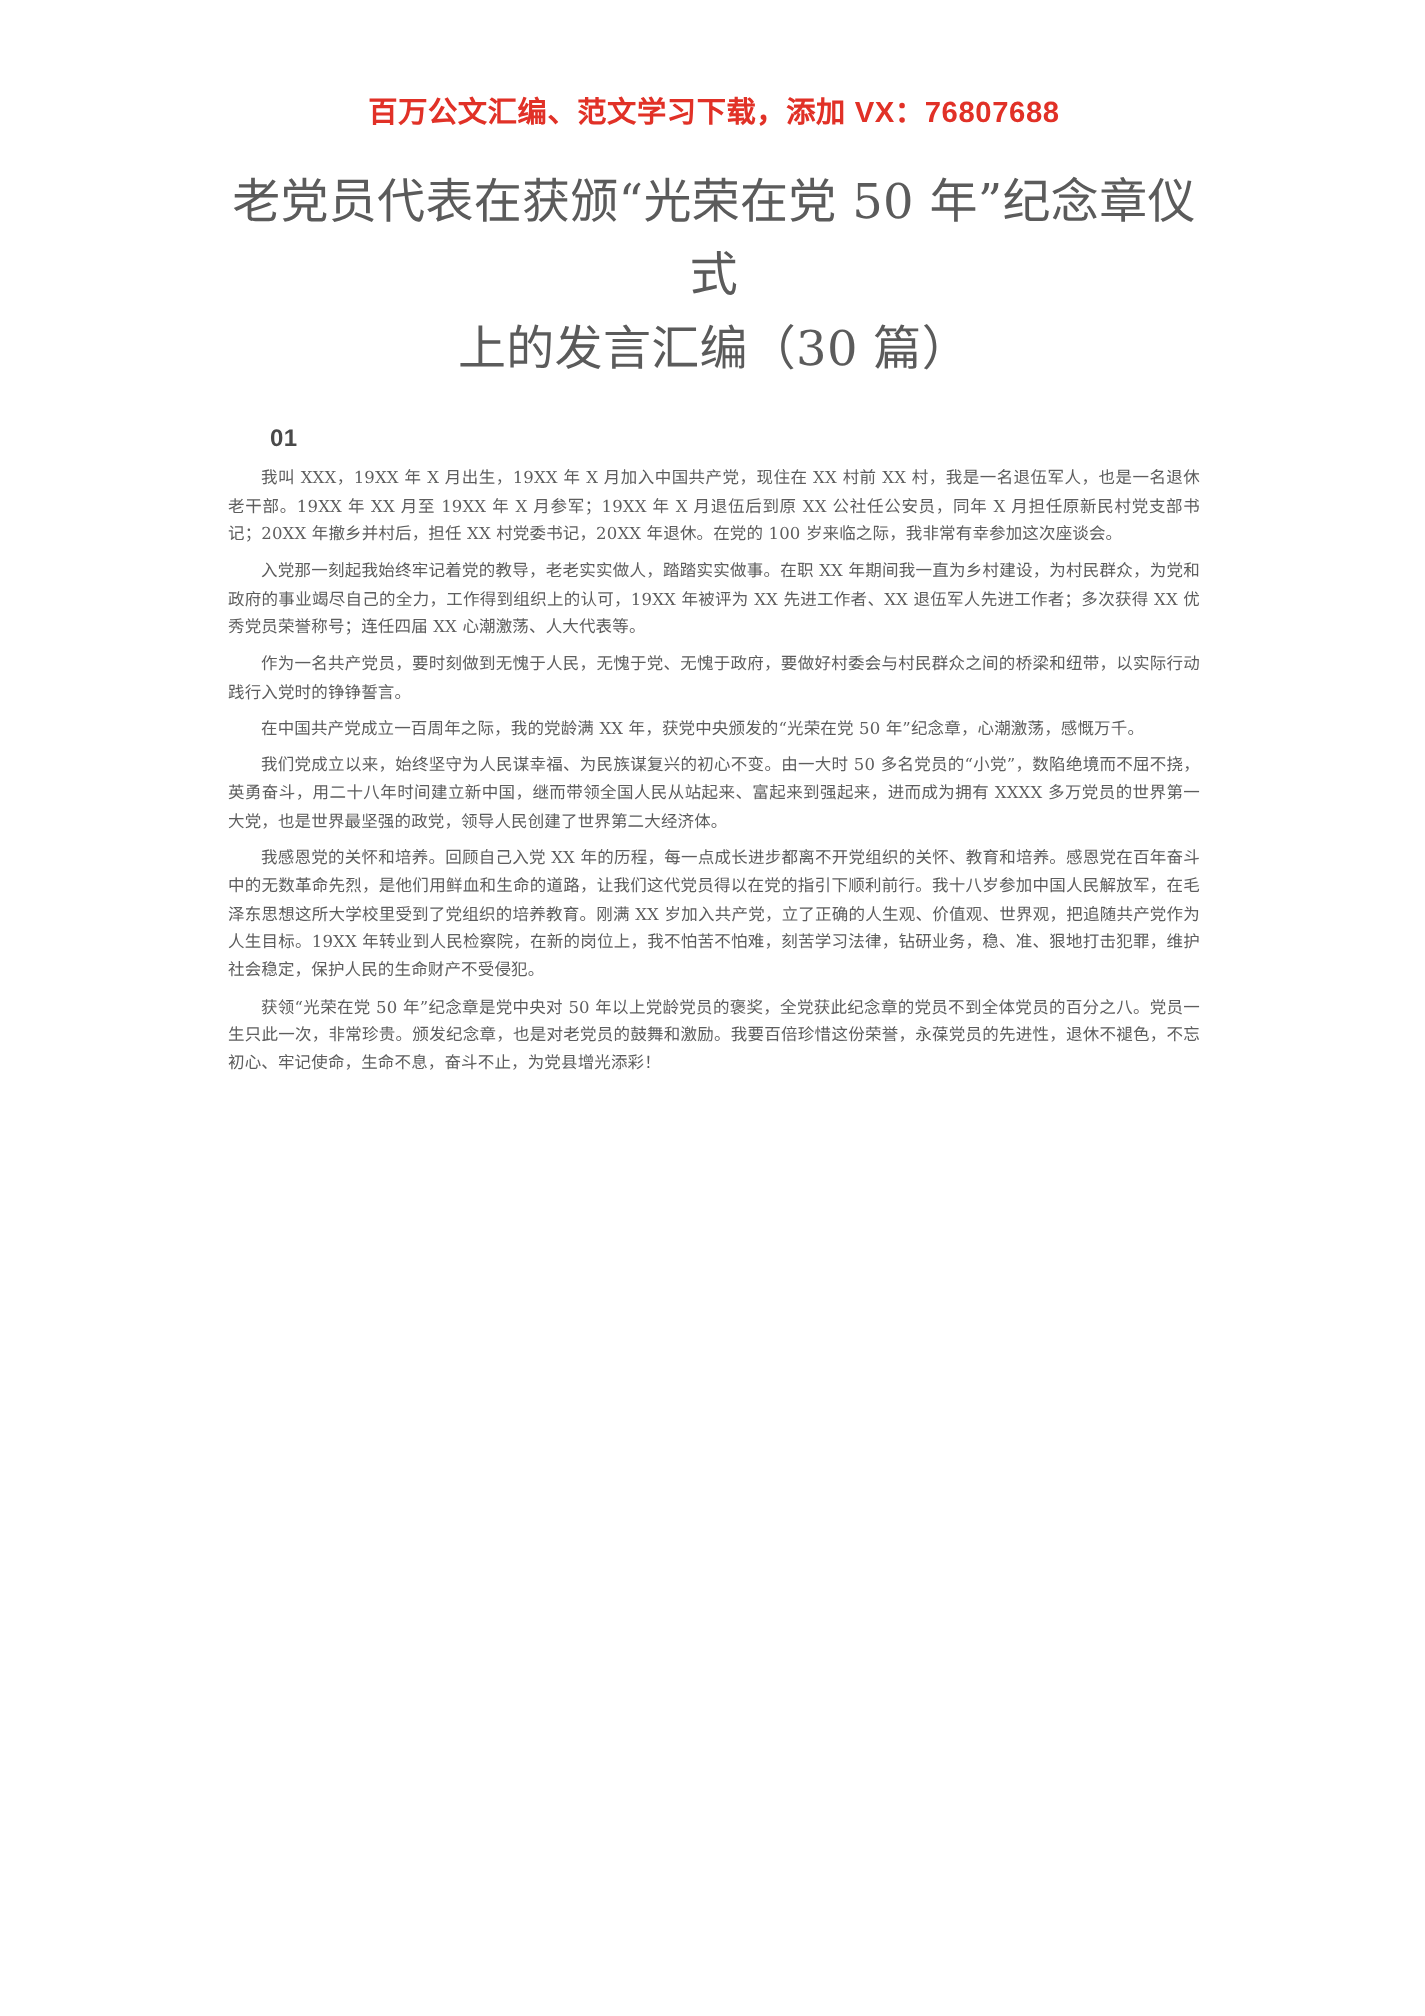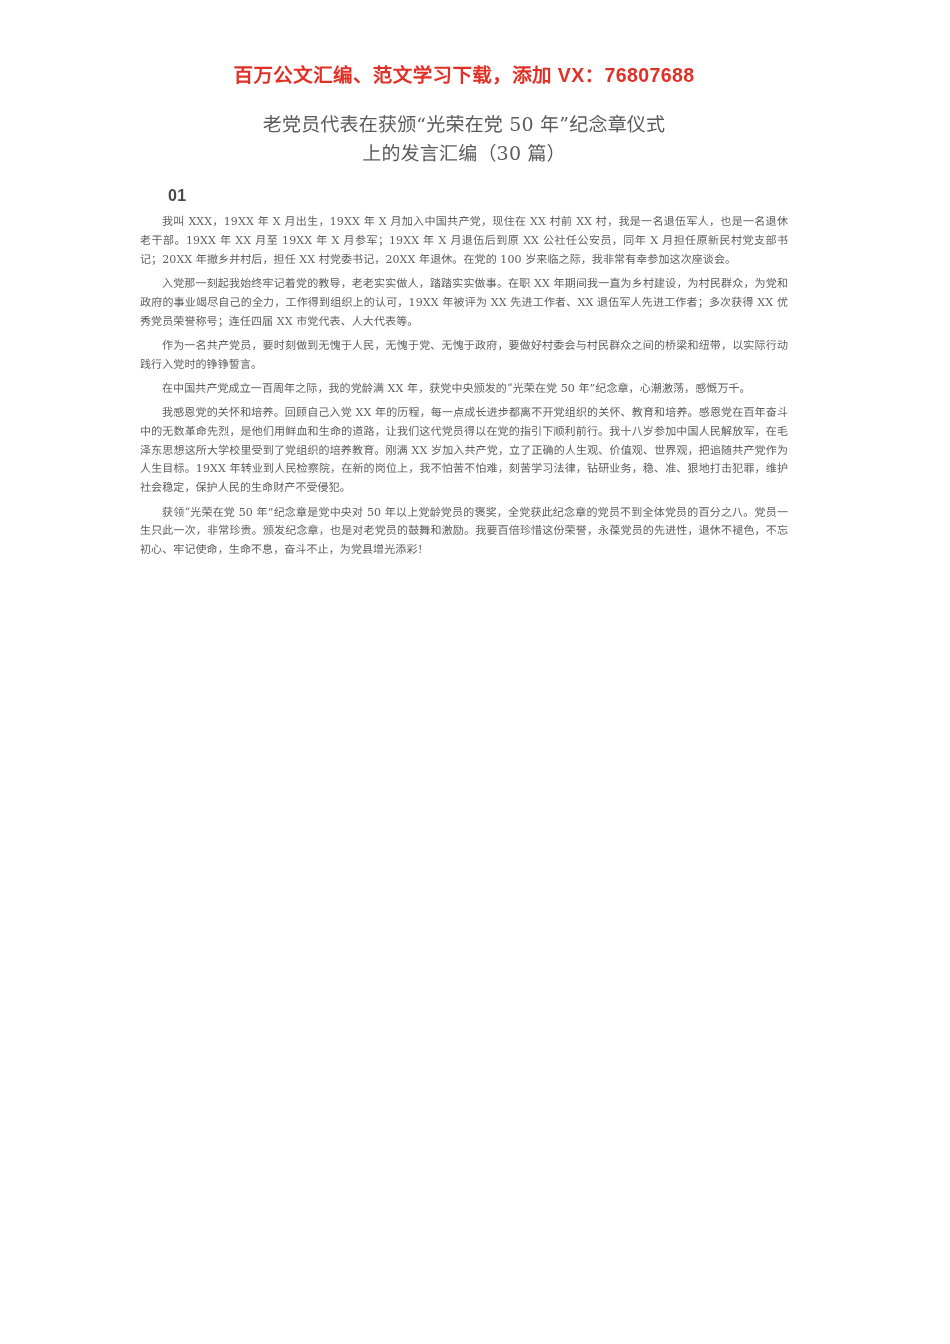--- a/index.html
+++ b/index.html
@@ -16,21 +16,21 @@
   }
   .page {
     position: relative;
     width: 950px;
     height: 1344px;
     background: #ffffff;
     box-sizing: border-box;
   }
   .content {
     position: absolute;
-    left: 140px;
+    left: 152px;
     top: 0;
     width: 648px;
   }
 
   
   .promo-banner {
     margin-top: 62px;
     text-align: center;
     color: #e13127;
     font-family: "Liberation Sans", "DejaVu Sans", sans-serif;
@@ -40,21 +40,21 @@
     line-height: 1.35;
     white-space: nowrap;
   }
 
   
   .doc-title {
     margin-top: 22px;
     text-align: center;
     color: #5b5b5b;
     font-family: "DejaVu Serif", "Liberation Serif", serif;
-    font-size: 19px;
+    font-size: 32px;
     line-height: 1.52;
     letter-spacing: 0.2px;
     font-weight: normal;
   }
 
   
   .section-num {
     margin-top: 4px;
     margin-bottom: 2px;
     padding-left: 28px;
@@ -92,24 +92,25 @@
     <div class="promo-banner">百万公文汇编、范文学习下载，添加 VX：76807688</div>
 
     <h1 class="doc-title">
       <span>老党员代表在获颁“光荣在党 50 年”纪念章仪式</span><br>
       <span>上的发言汇编（30 篇）</span>
     </h1>
 
     <div class="section-block">
       <div class="section-num">01</div>
       <p class="para">我叫 XXX，19XX 年 X 月出生，19XX 年 X 月加入中国共产党，现住在 XX 村前 XX 村，我是一名退伍军人，也是一名退休老干部。19XX 年 XX 月至 19XX 年 X 月参军；19XX 年 X 月退伍后到原 XX 公社任公安员，同年 X 月担任原新民村党支部书记；20XX 年撤乡并村后，担任 XX 村党委书记，20XX 年退休。在党的 100 岁来临之际，我非常有幸参加这次座谈会。</p>
-      <p class="para">入党那一刻起我始终牢记着党的教导，老老实实做人，踏踏实实做事。在职 XX 年期间我一直为乡村建设，为村民群众，为党和政府的事业竭尽自己的全力，工作得到组织上的认可，19XX 年被评为 XX 先进工作者、XX 退伍军人先进工作者；多次获得 XX 优秀党员荣誉称号；连任四届 XX 市党代表、人大代表等。</p>
+      <p class="para">入党那一刻起我始终牢记着党的教导，老老实实做人，踏踏实实做事。在职 XX 年期间我一直为乡村建设，为村民群众，为党和政府的事业竭尽自己的全力，工作得到组织上的认可，19XX 年被评为 XX 先进工作者、XX 退伍军人先进工作者；多次获得 XX 优秀党员荣誉称号；连任四届 XX 心潮激荡、人大代表等。</p>
       <p class="para">作为一名共产党员，要时刻做到无愧于人民，无愧于党、无愧于政府，要做好村委会与村民群众之间的桥梁和纽带，以实际行动践行入党时的铮铮誓言。</p>
     </div>
 
     <div class="section-block">
       <p class="para">在中国共产党成立一百周年之际，我的党龄满 XX 年，获党中央颁发的“光荣在党 50 年”纪念章，心潮激荡，感慨万千。</p>
+      <p class="para">我们党成立以来，始终坚守为人民谋幸福、为民族谋复兴的初心不变。由一大时 50 多名党员的“小党”，数陷绝境而不屈不挠，英勇奋斗，用二十八年时间建立新中国，继而带领全国人民从站起来、富起来到强起来，进而成为拥有 XXXX 多万党员的世界第一大党，也是世界最坚强的政党，领导人民创建了世界第二大经济体。</p>
       <p class="para">我感恩党的关怀和培养。回顾自己入党 XX 年的历程，每一点成长进步都离不开党组织的关怀、教育和培养。感恩党在百年奋斗中的无数革命先烈，是他们用鲜血和生命的道路，让我们这代党员得以在党的指引下顺利前行。我十八岁参加中国人民解放军，在毛泽东思想这所大学校里受到了党组织的培养教育。刚满 XX 岁加入共产党，立了正确的人生观、价值观、世界观，把追随共产党作为人生目标。19XX 年转业到人民检察院，在新的岗位上，我不怕苦不怕难，刻苦学习法律，钻研业务，稳、准、狠地打击犯罪，维护社会稳定，保护人民的生命财产不受侵犯。</p>
       <p class="para">获领“光荣在党 50 年”纪念章是党中央对 50 年以上党龄党员的褒奖，全党获此纪念章的党员不到全体党员的百分之八。党员一生只此一次，非常珍贵。颁发纪念章，也是对老党员的鼓舞和激励。我要百倍珍惜这份荣誉，永葆党员的先进性，退休不褪色，不忘初心、牢记使命，生命不息，奋斗不止，为党县增光添彩！</p>
     </div>
 
   </div>
 </div>
 
 </body></html>

